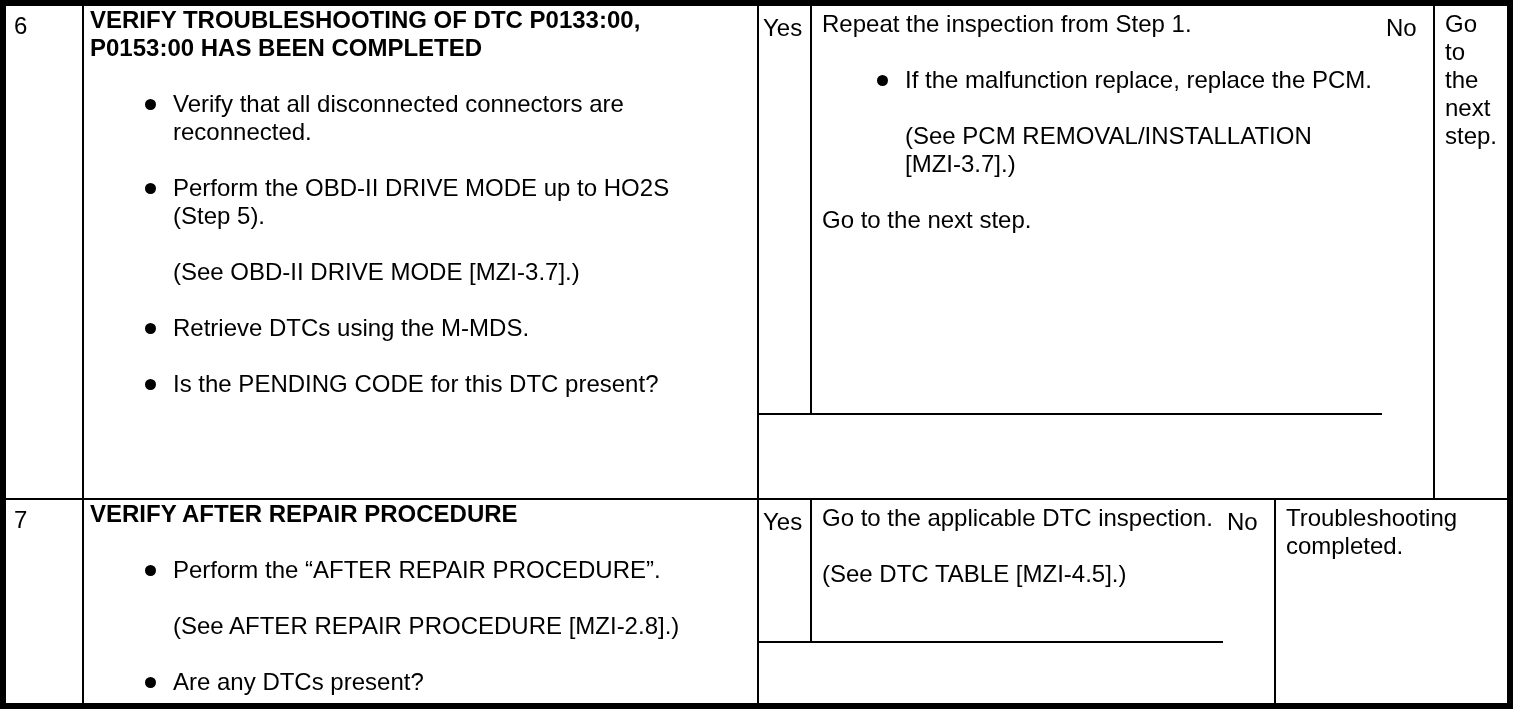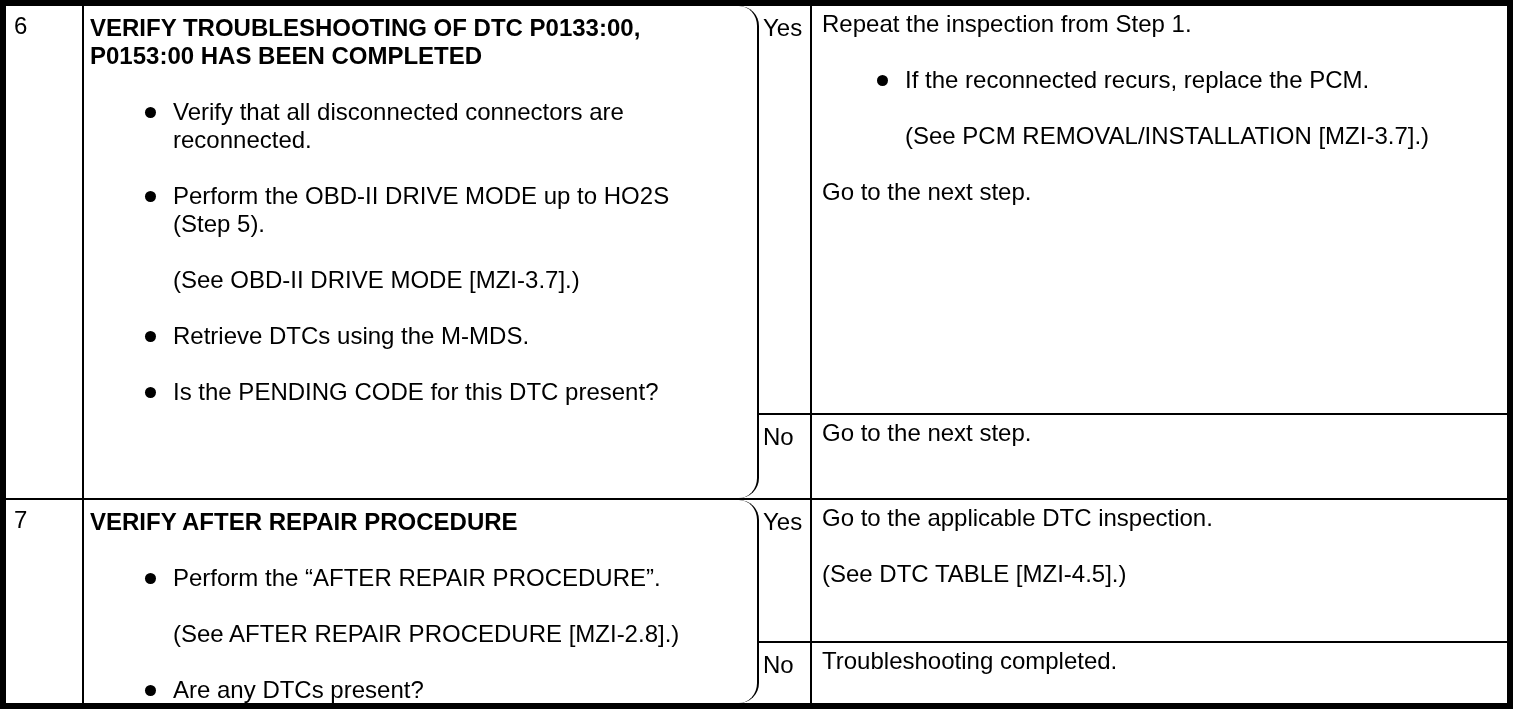--- a/index.html
+++ b/index.html
@@ -11,22 +11,22 @@
   .ts-table{
     position:absolute;top:0;left:0;width:1513px;height:709px;
     border:6px solid #000;box-sizing:border-box;
     display:flex;flex-direction:column;background:#ffffff;
   }
   .step-row{display:flex;box-sizing:border-box;min-height:0;}
   .step-row.row-0{height:494px;border-bottom:2px solid #000;}
   .step-row.row-1{flex:1;}
   .cell{box-sizing:border-box;overflow:hidden;}
   .cell-num{width:78px;border-right:2px solid #000;padding:6px 4px 0 8px;}
-  .cell-desc{width:675px;border-right:2px solid #000;padding:8px 8px 0 6px;border-radius:20px;}
-  .cell-outcomes{flex:1;display:flex;flex-direction:column;min-width:0;}
+  .cell-desc{width:675px;border-right:2px solid #000;padding:0 8px 0 6px;}
+  .cell-outcomes{flex:1;display:flex;flex-direction:row;min-width:0;}
   .outcome-row{display:flex;box-sizing:border-box;min-height:0;}
   .outcome-row.has-divider{border-bottom:2px solid #000;}
   .row-0 .outcome-row.first{height:409px;}
   .row-1 .outcome-row.first{height:143px;}
   .outcome-row.rest{flex:1;}
   .cell-yn{width:53px;border-right:2px solid #000;padding:8px 2px 0 4px;}
   .cell-result{flex:1;padding:4px 10px 0 10px;min-width:0;}
   .title{font-weight:700;white-space:pre-line;}
   .para,.note,.bullet-text{white-space:pre-line;}
   .block{margin-top:28px;}
@@ -69,21 +69,21 @@
         </div>
         <div class="cell cell-outcomes">
           <div class="outcome-row first has-divider">
             <div class="cell cell-yn">
               <div class="para">Yes</div>
             </div>
             <div class="cell cell-result">
               <div class="para block">Repeat the inspection from Step 1.</div>
               <div class="bullet block">
                 <span class="dot"></span>
-                <div class="bullet-text">If the reconnected recurs, replace the PCM.</div>
+                <div class="bullet-text">If the malfunction replace, replace the PCM.</div>
               </div>
               <div class="note block">(See PCM REMOVAL/INSTALLATION [MZI-3.7].)</div>
               <div class="para block">Go to the next step.</div>
             </div>
           </div>
           <div class="outcome-row rest">
             <div class="cell cell-yn">
               <div class="para">No</div>
             </div>
             <div class="cell cell-result">

